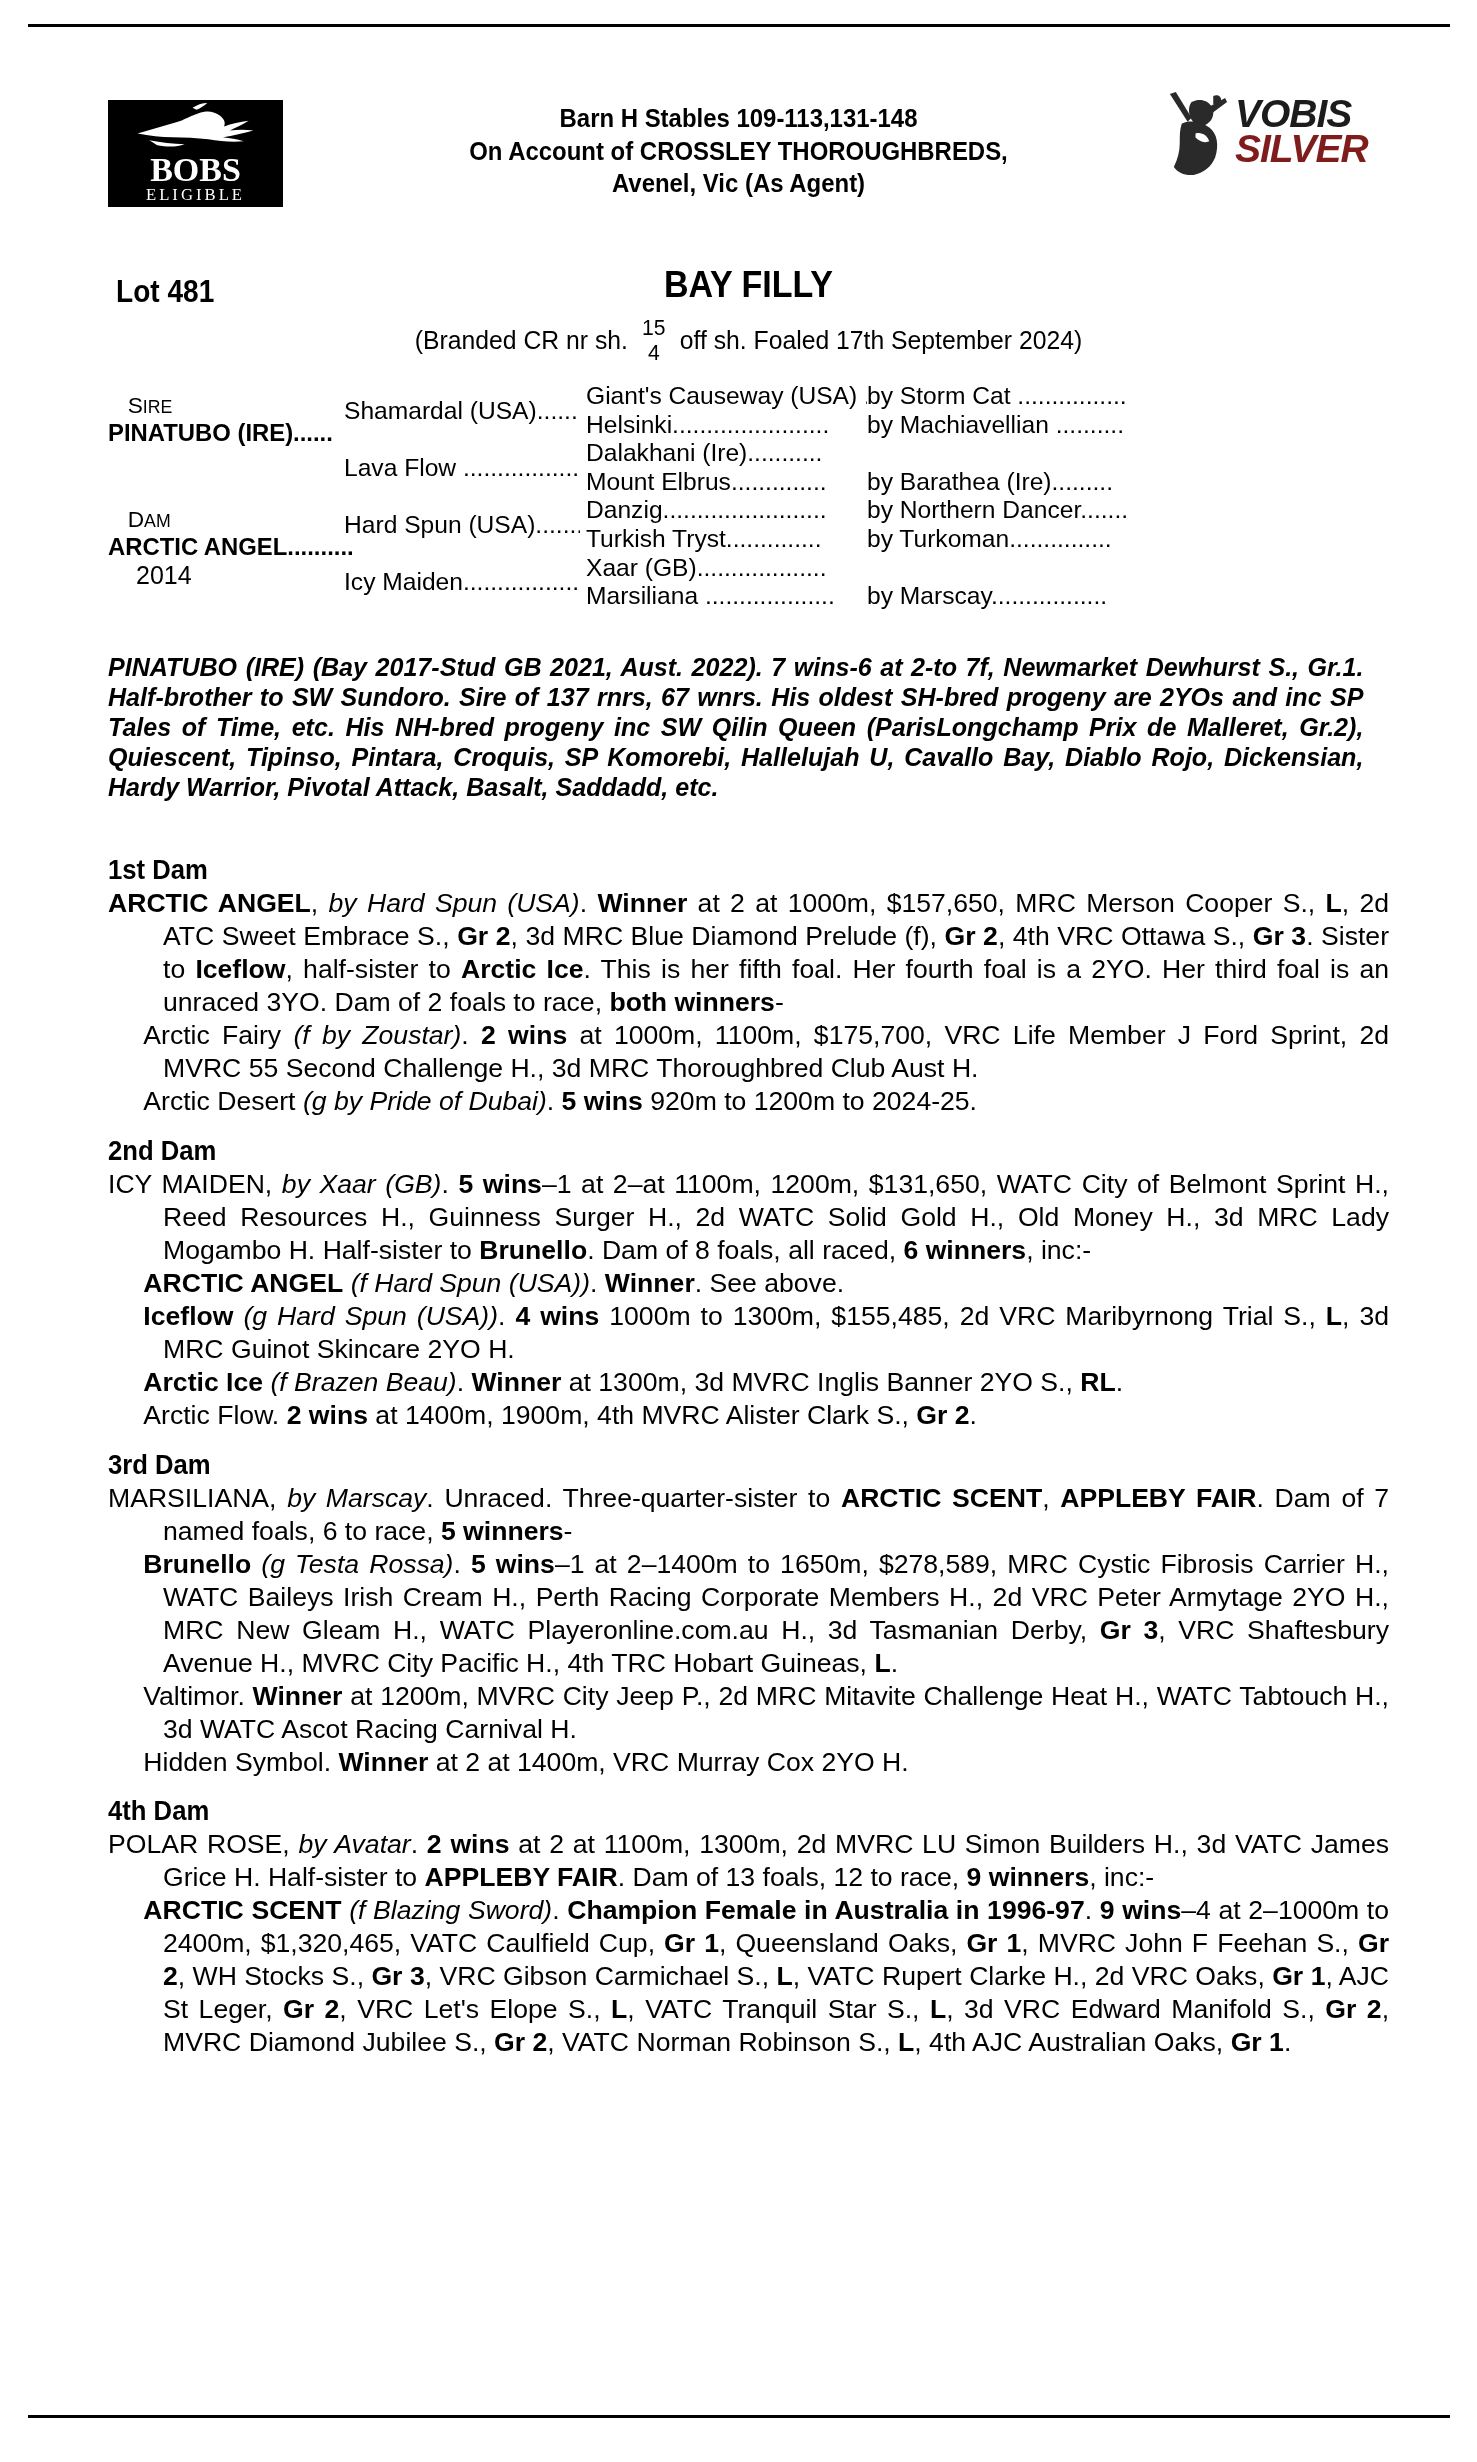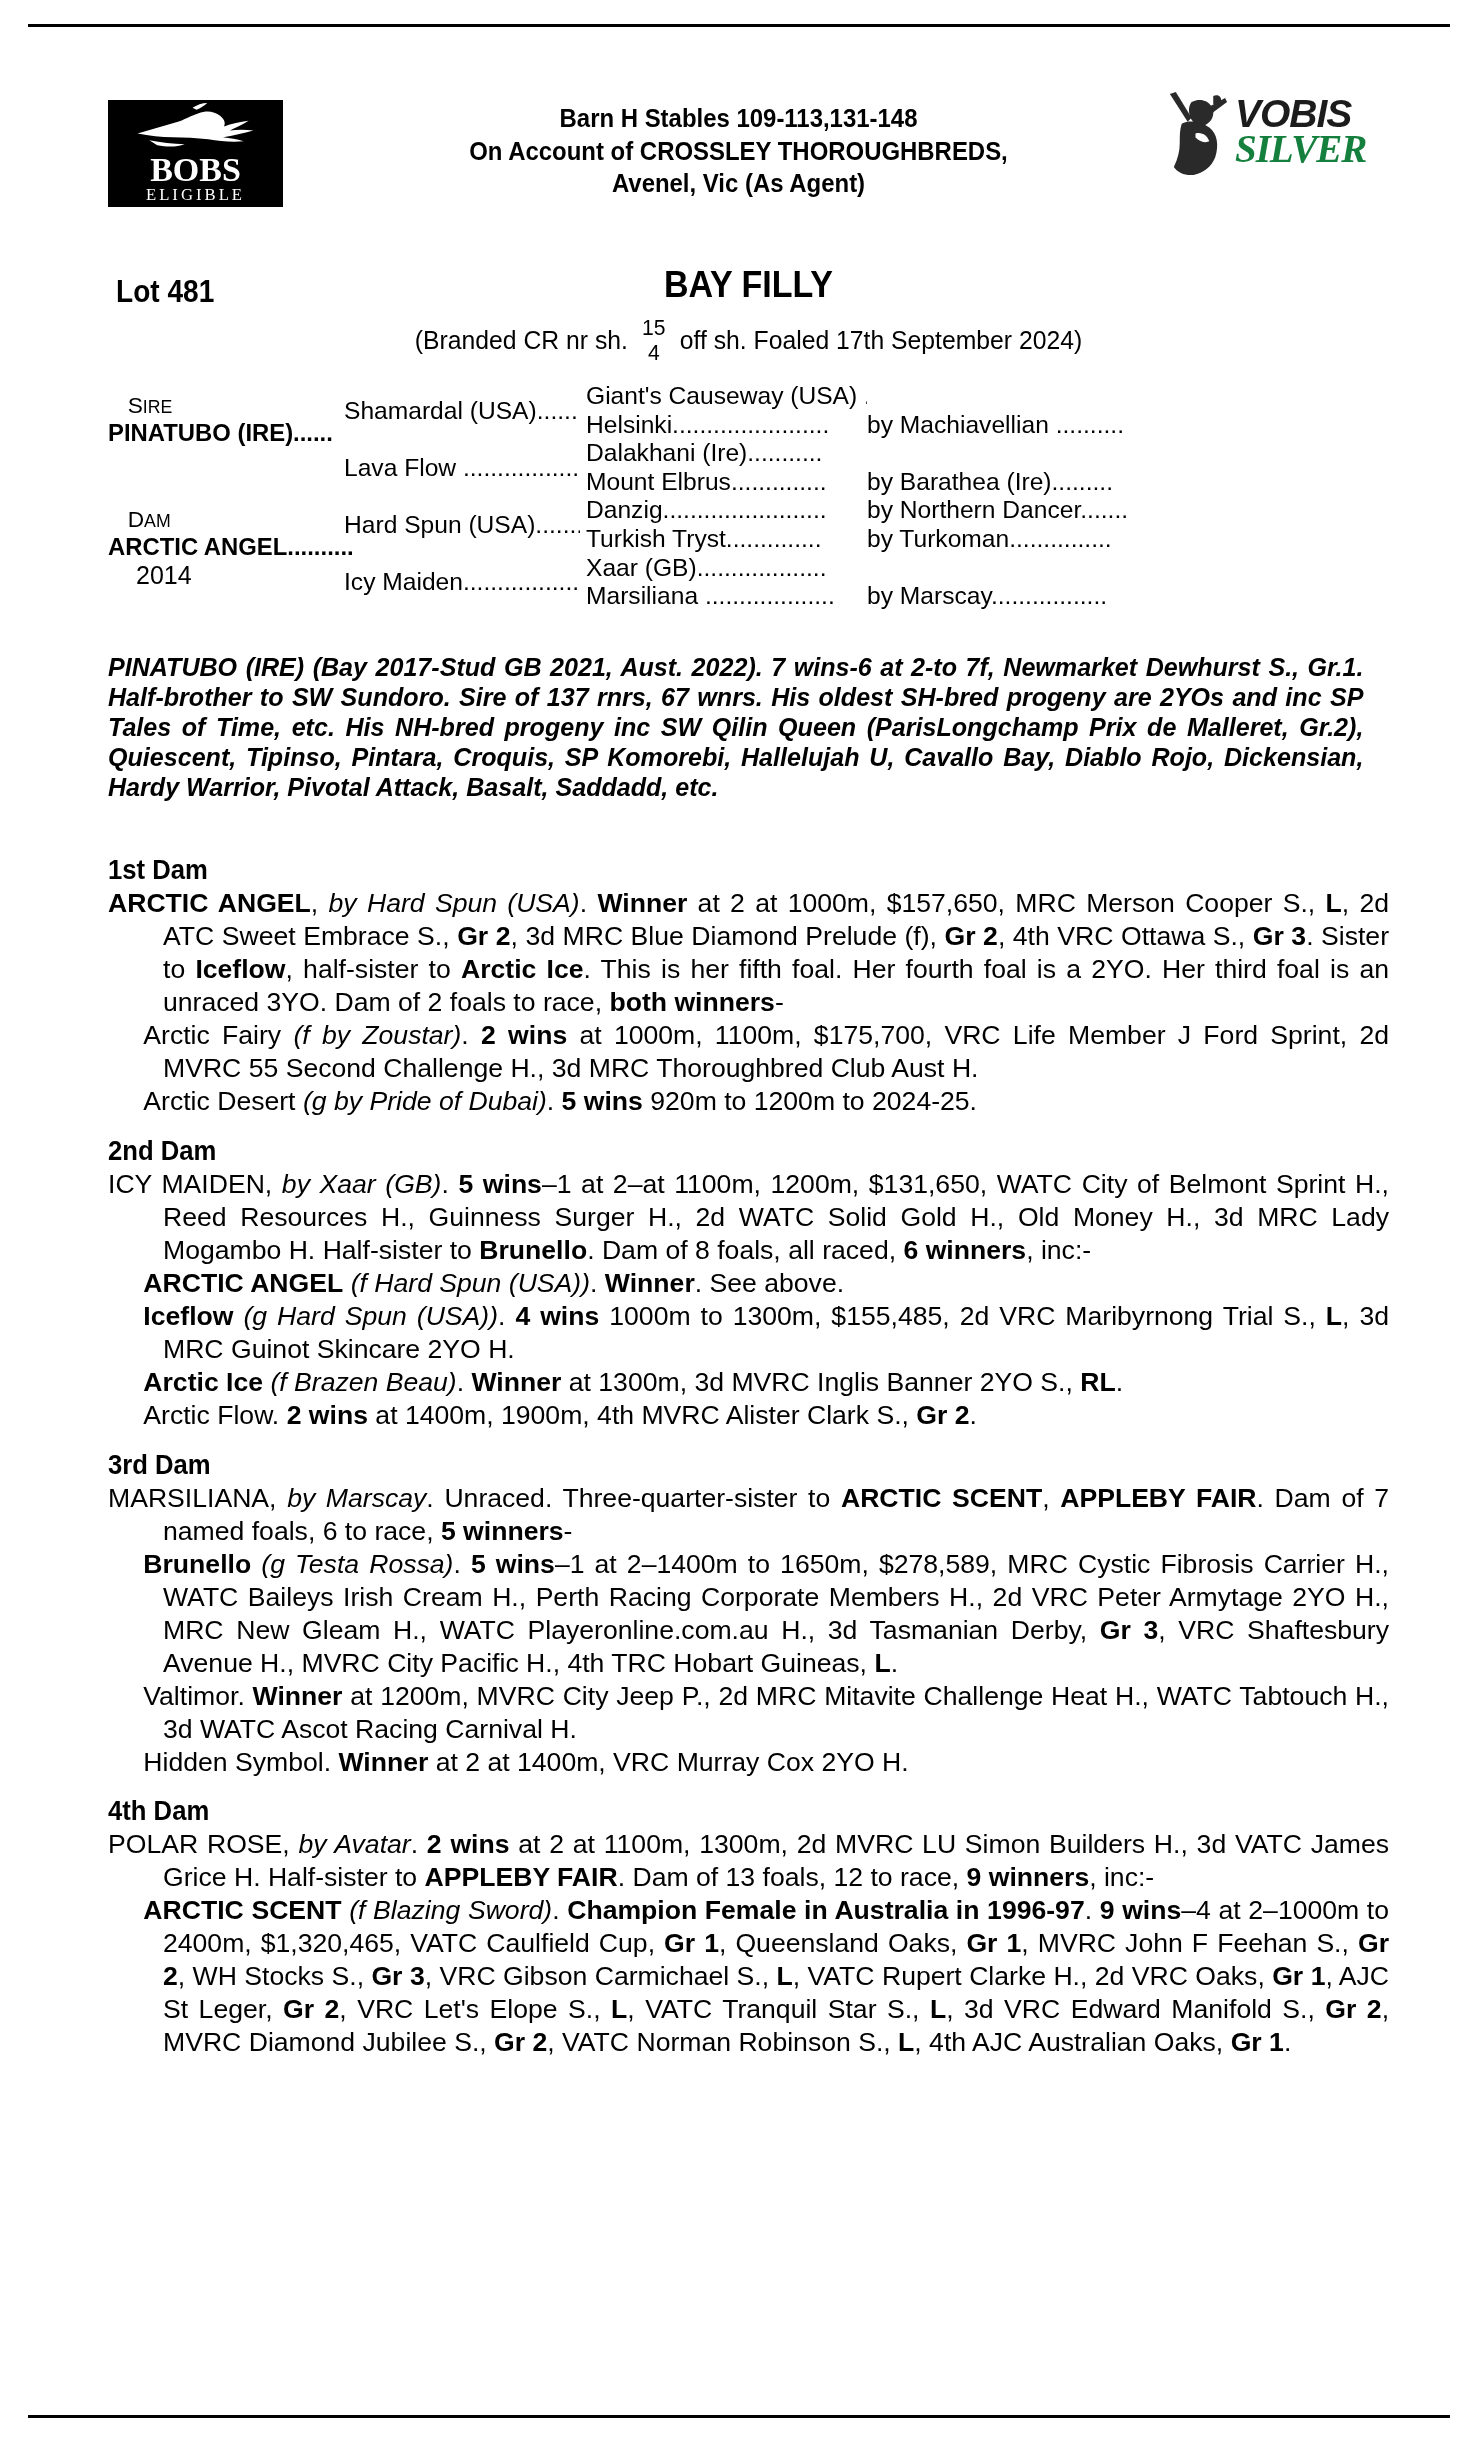--- a/index.html
+++ b/index.html
@@ -92,21 +92,21 @@
     position: absolute;
     left: 73px;
     top: 9.9px;
     font-family: "Liberation Sans", sans-serif;
     font-weight: bold;
     font-style: italic;
     line-height: 35px;
     letter-spacing: -1px;
   }
   .vobis-1 { font-size: 39px; color: #1c1c1c; }
-  .vobis-2 { font-size: 39px; color: #15803d; font-family: Liberation Serif, serif; }
+  .vobis-2 { font-size: 39px; color: #7f1d1d; }
 
   
   .lot {
     position: absolute;
     left: 116px;
     top: 274px;
     font-size: 30.5px;
     font-weight: bold;
     transform: scaleX(0.92);
     transform-origin: left top;
@@ -320,20 +320,21 @@
     <div class="ped-col-mid">
       <div class="row">Shamardal (USA)............</div>
       <div class="row">Lava Flow ......................</div>
       <div class="row">Hard Spun (USA)............</div>
       <div class="row">Icy Maiden....................</div>
     </div>
 
     <div class="ped-col-right">
       <div class="row">
         <span class="gp">Giant's Causeway (USA) ..</span>
+        <span class="gg">by Storm Cat ................</span>
       </div>
       <div class="row">
         <span class="gp">Helsinki.......................</span>
         <span class="gg">by Machiavellian ..........</span>
       </div>
       <div class="row">
         <span class="gp">Dalakhani (Ire)...........</span>
       </div>
       <div class="row">
         <span class="gp">Mount Elbrus..............</span>

